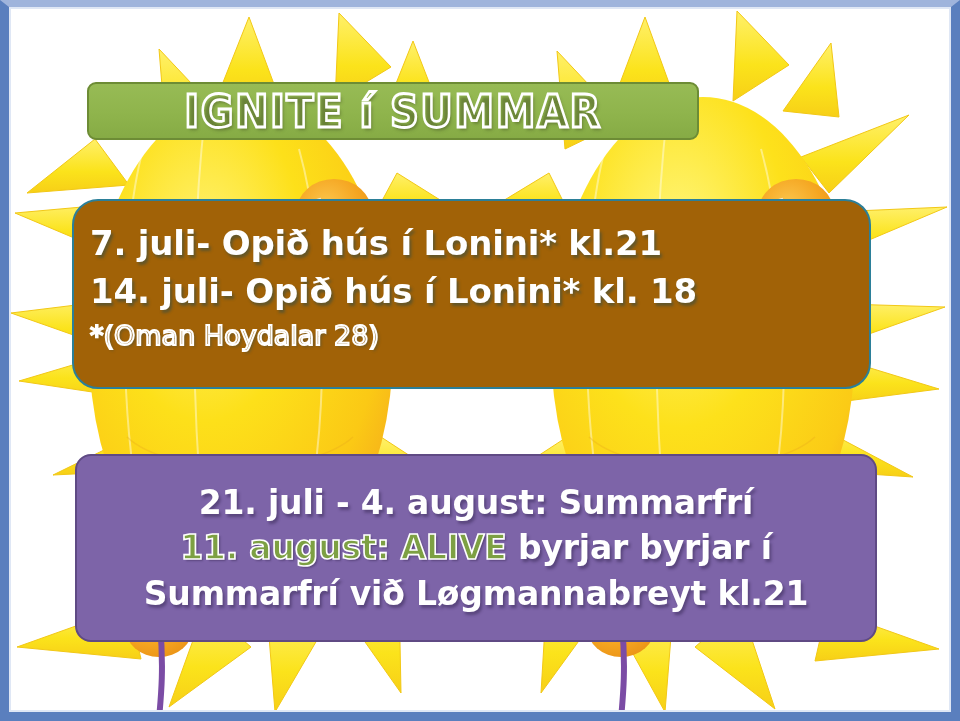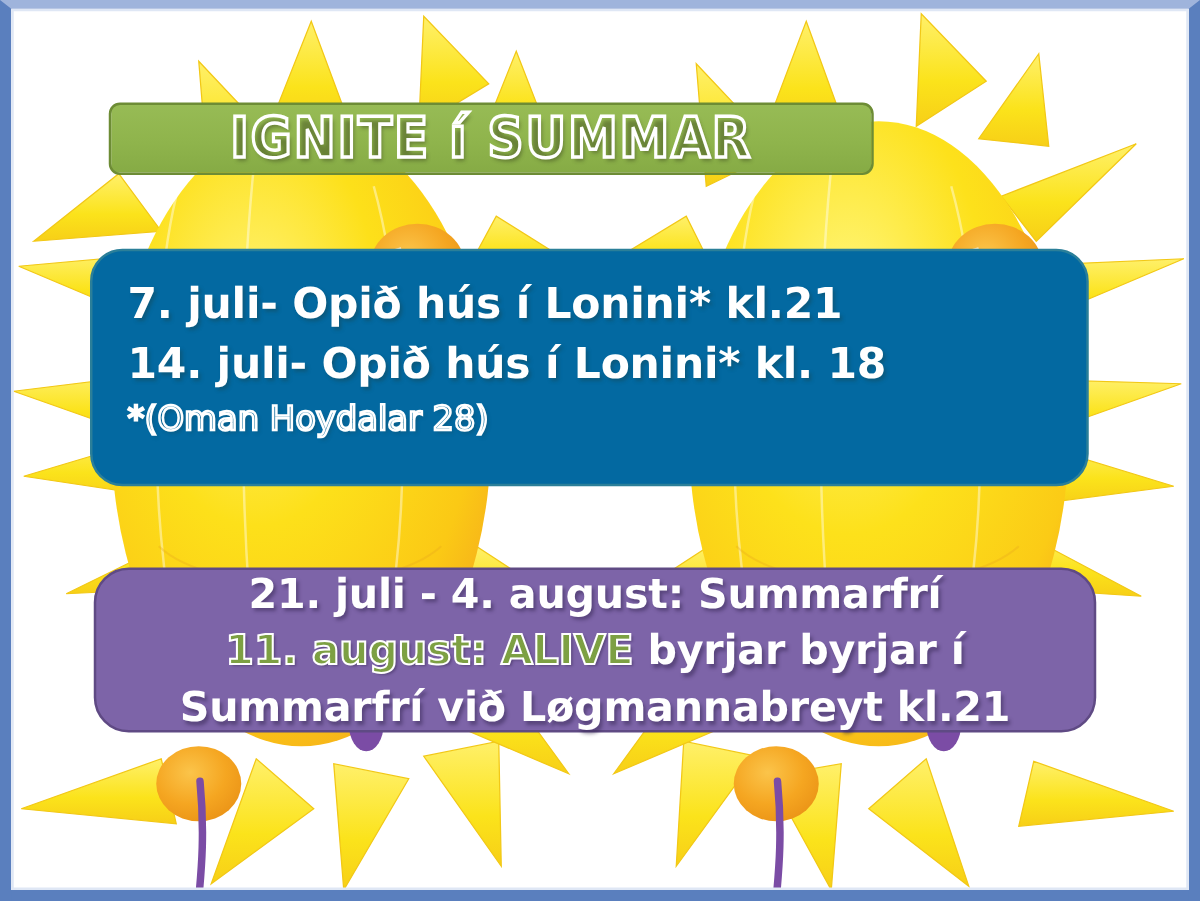--- a/index.html
+++ b/index.html
@@ -71,26 +71,26 @@
     transform: scaleY(1.12);
   }
 
   
   .teal-box {
     position: absolute;
     left: 63px;
     top: 192px;
     width: 799px;
     height: 190px;
-    background: #0369a1;
+    background: #a16207;
     border: 2px solid #2b7f99;
     border-radius: 26px;
     box-sizing: border-box;
     z-index: 20;
-    padding: 18px 0 0 28px;
+    padding: 18px 0 0 16px;
   }
   .teal-line {
     font-family: "DejaVu Sans", sans-serif;
     font-weight: bold;
     font-size: 34px;
     color: #ffffff;
     text-shadow: 2px 3px 3px rgba(20,70,85,0.45);
     white-space: nowrap;
     line-height: 1.42;
     letter-spacing: -0.2px;
@@ -106,24 +106,24 @@
     line-height: 1.35;
     margin-top: 2px;
   }
 
   
   .purple-box {
     position: absolute;
     left: 66px;
     top: 447px;
     width: 802px;
-    height: 132px;
+    height: 188px;
     background: #7d64a8;
     border: 2px solid #5f4a84;
-    border-radius: 28px;
+    border-radius: 16px;
     box-sizing: border-box;
     z-index: 20;
     display: flex;
     flex-direction: column;
     align-items: center;
     justify-content: center;
   }
   .purple-line {
     font-family: "DejaVu Sans", sans-serif;
     font-weight: bold;

